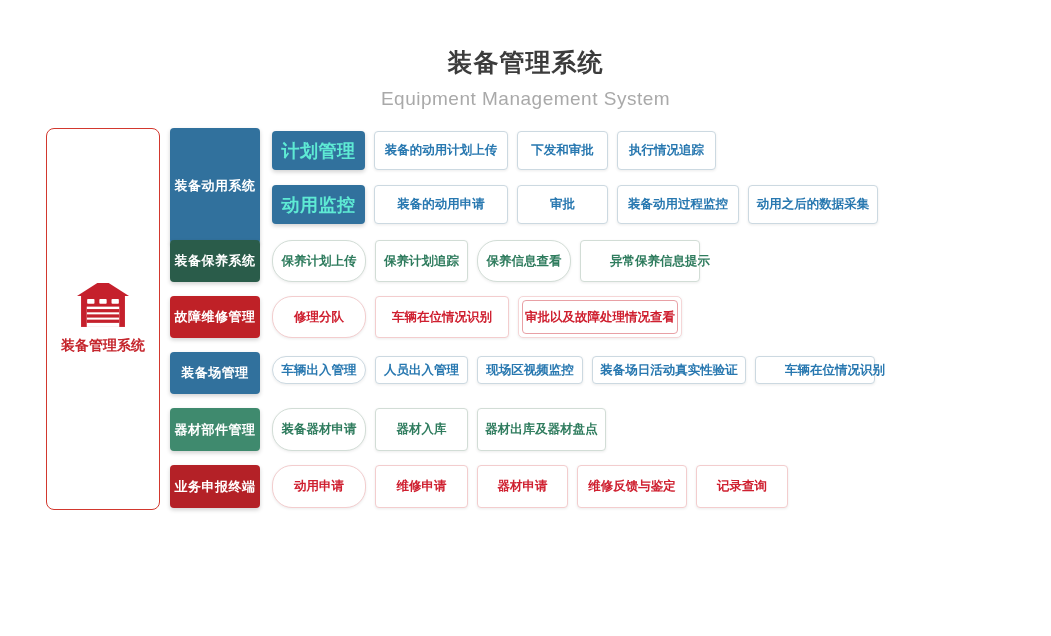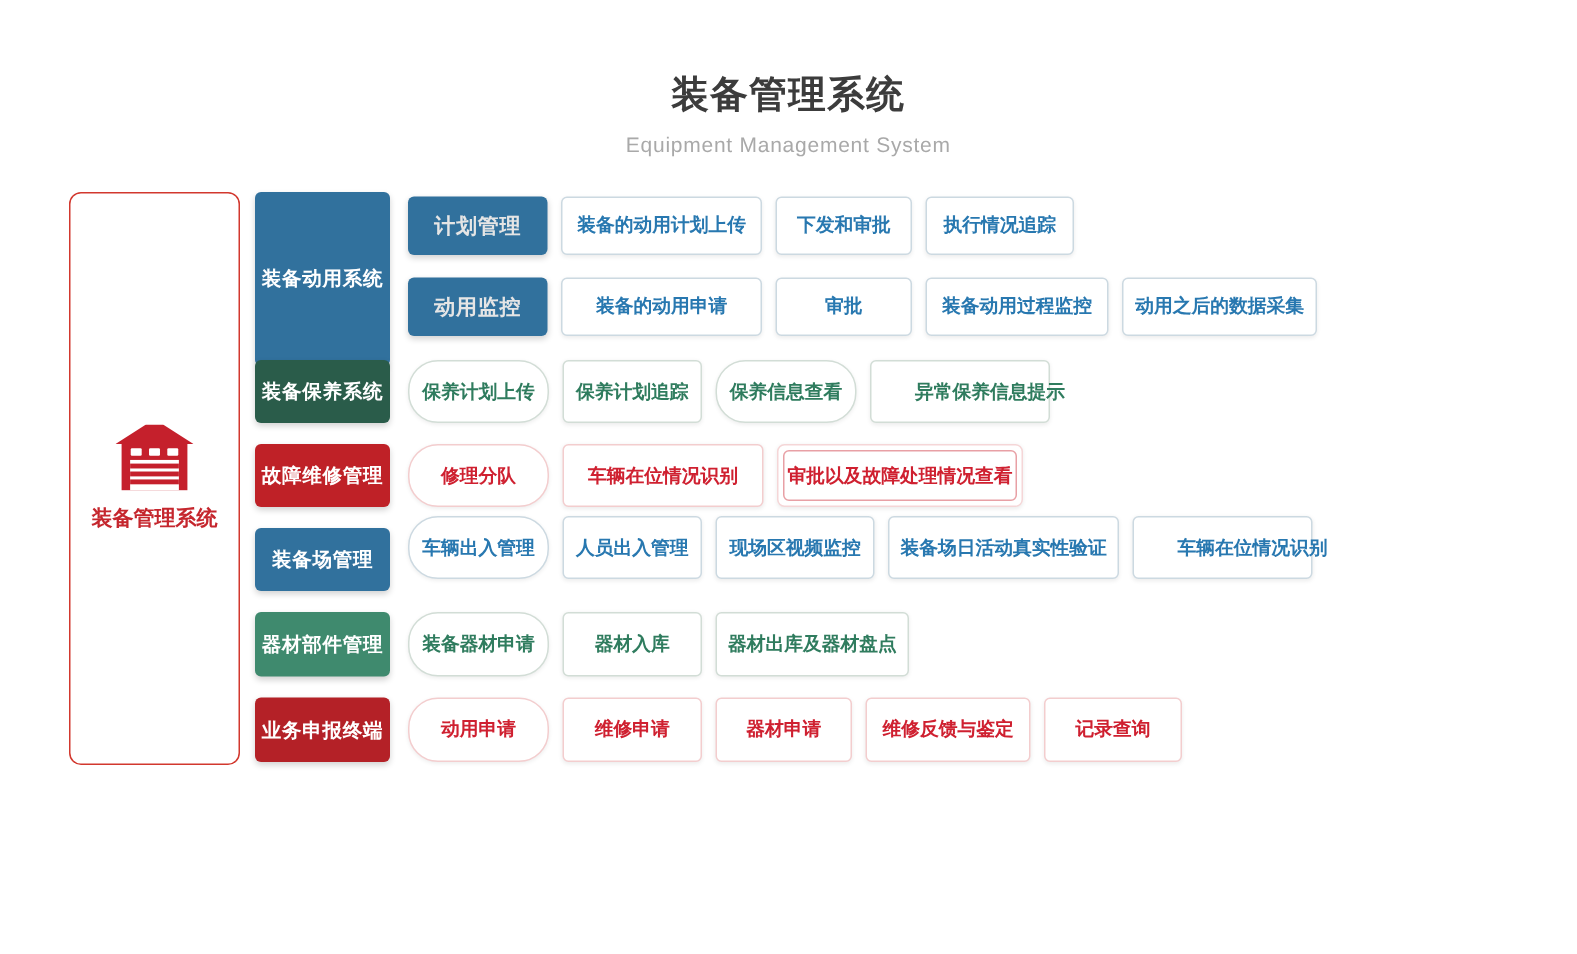--- a/index.html
+++ b/index.html
@@ -2,35 +2,35 @@
 <html><head>
 <meta charset="utf-8">
 <style>
   html,body{margin:0;padding:0;background:#fff;}
   body{font-family:"Liberation Sans","DejaVu Sans",sans-serif;}
   .canvas{position:relative;width:1051px;height:636px;background:#fff;overflow:hidden;}
 
   
   .header{position:absolute;top:46px;left:0;right:0;text-align:center;}
   .title{font-size:25px;font-weight:bold;color:#3c3c3c;letter-spacing:1px;}
-  .subtitle{margin-top:9px;font-size:14px;color:#a9a9a9;letter-spacing:.5px;}
+  .subtitle{margin-top:9px;font-size:19px;color:#a9a9a9;letter-spacing:.5px;}
 
   
   .root-box{position:absolute;left:46px;top:128px;width:112px;height:380px;
     border:1px solid #d2382e;border-radius:8px;background:#fff;
     display:flex;flex-direction:column;align-items:center;justify-content:center;gap:10px;}
   .root-label{color:#c5262d;font-size:14px;font-weight:bold;white-space:nowrap;}
   .wicon{width:52px;height:44px;}
 
   
   .box{display:flex;align-items:center;justify-content:center;border-radius:4px;
     font-weight:bold;white-space:nowrap;box-sizing:border-box;}
   .cat{position:absolute;left:170px;width:90px;color:#fff;font-size:13px;
     box-shadow:0 2px 4px rgba(0,0,0,.18);letter-spacing:.5px;}
-  .solid{color:#e5e5e5;font-size:14px;box-shadow:0 2px 4px rgba(0,0,0,.18);letter-spacing:.5px;}
+  .solid{color:#5eead4;font-size:18px;box-shadow:0 2px 4px rgba(0,0,0,.18);letter-spacing:.5px;}
   .leaf{background:#fff;font-size:12.5px;box-shadow:0 1px 3px rgba(0,0,0,.08);}
 
   
   .blue{background:#31719d;}
   .gdark{background:#2a5c4a;}
   .redbg{background:#bf2127;}
   .green{background:#3f8a6e;}
   .rdark{background:#b42127;}
   .lblue{border:1px solid #ccd9e1;color:#2878b0;}
   .lgreen{border:1px solid #d2ddd6;color:#2f7c5e;}
@@ -44,21 +44,21 @@
   .c5{top:408px;height:43px;}
   .c6{top:465px;height:43px;}
 
   
   .hrow{position:absolute;left:272px;display:flex;gap:9px;}
   .hrow > *{height:100%;}
   .r1a{top:131px;height:39px;}
   .r1b{top:185px;height:39px;}
   .r2{top:240px;height:42px;}
   .r3{top:296px;height:42px;}
-  .r4{top:344px;height:42px;}
+  .r4{top:356px;height:28px;}
   .r5{top:408px;height:43px;}
   .r6{top:465px;height:43px;}
 
   .w91{width:91px;}.w92{width:92px;}.w93{width:93px;}.w94{width:94px;border-radius:20px;}
   .w99{width:99px;}.w106{width:106px;}.w110{width:110px;}.w120{width:120px;padding-left:40px;}
   .w122{width:122px;}.w129{width:129px;}.w130{width:130px;}.w134{width:134px;}
   .w154{width:154px;}
 
   
   .leaf-outer{width:164px;border:1px solid #f5d6d7;border-radius:5px;padding:3px;

